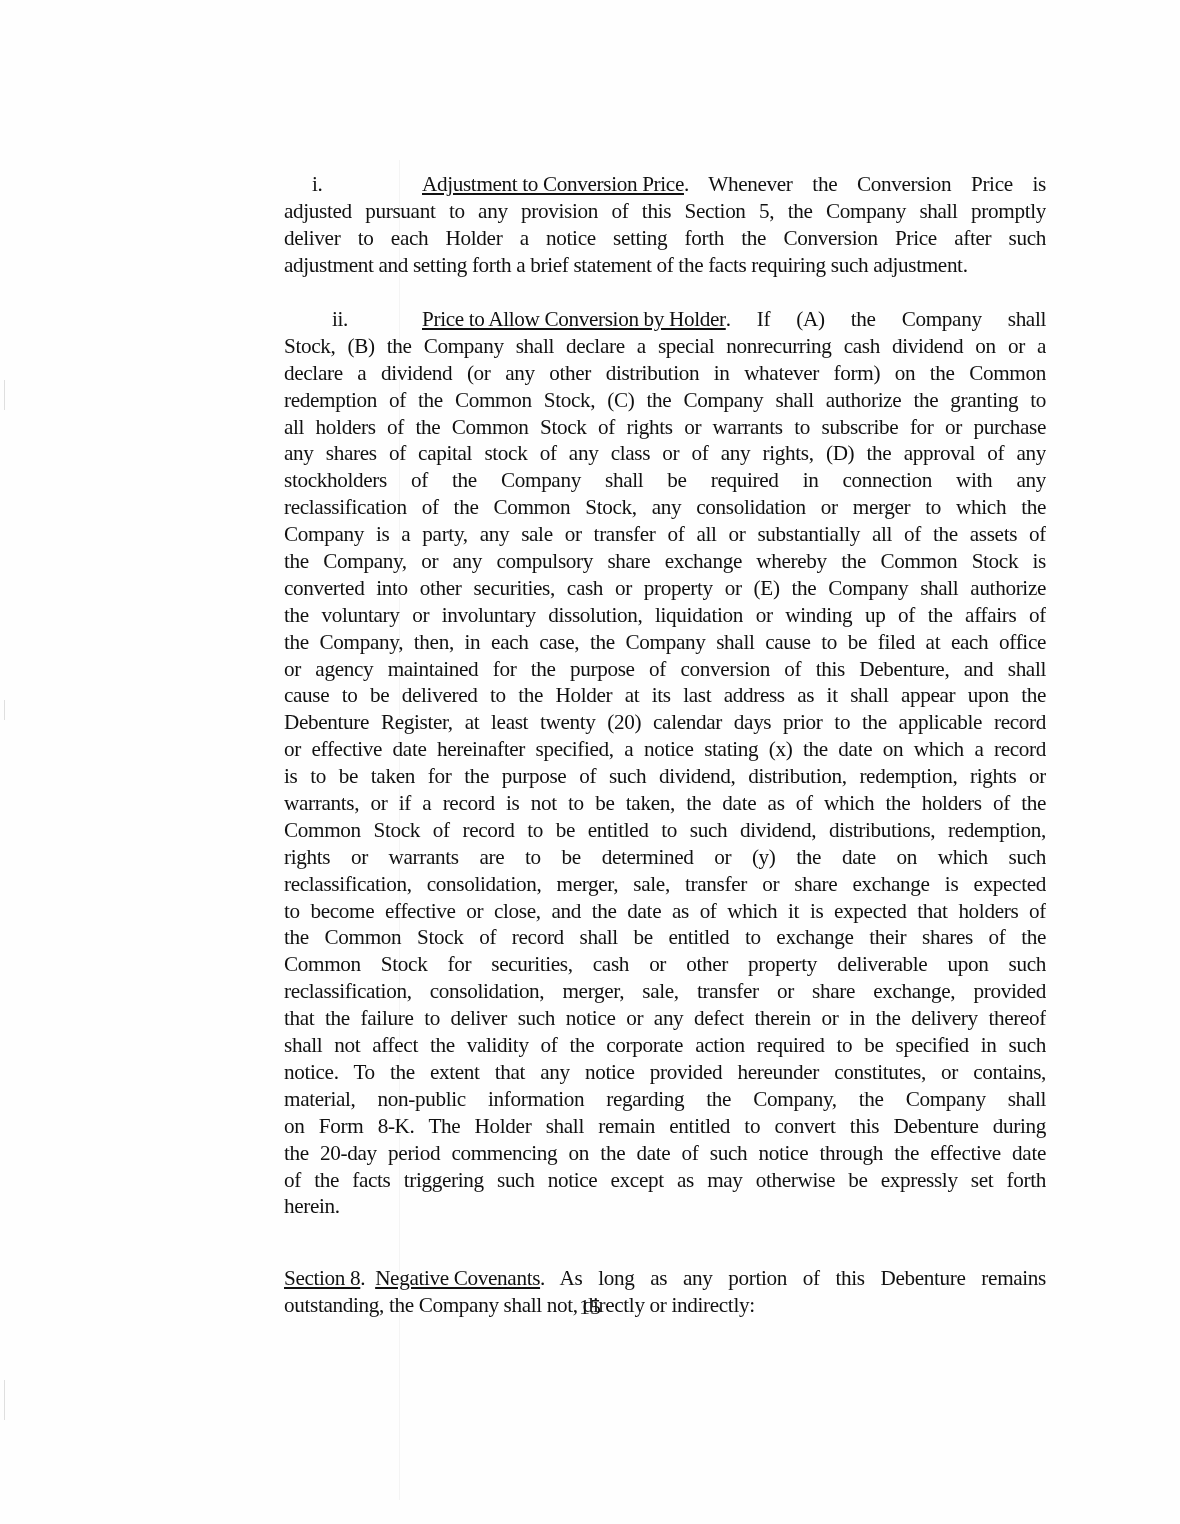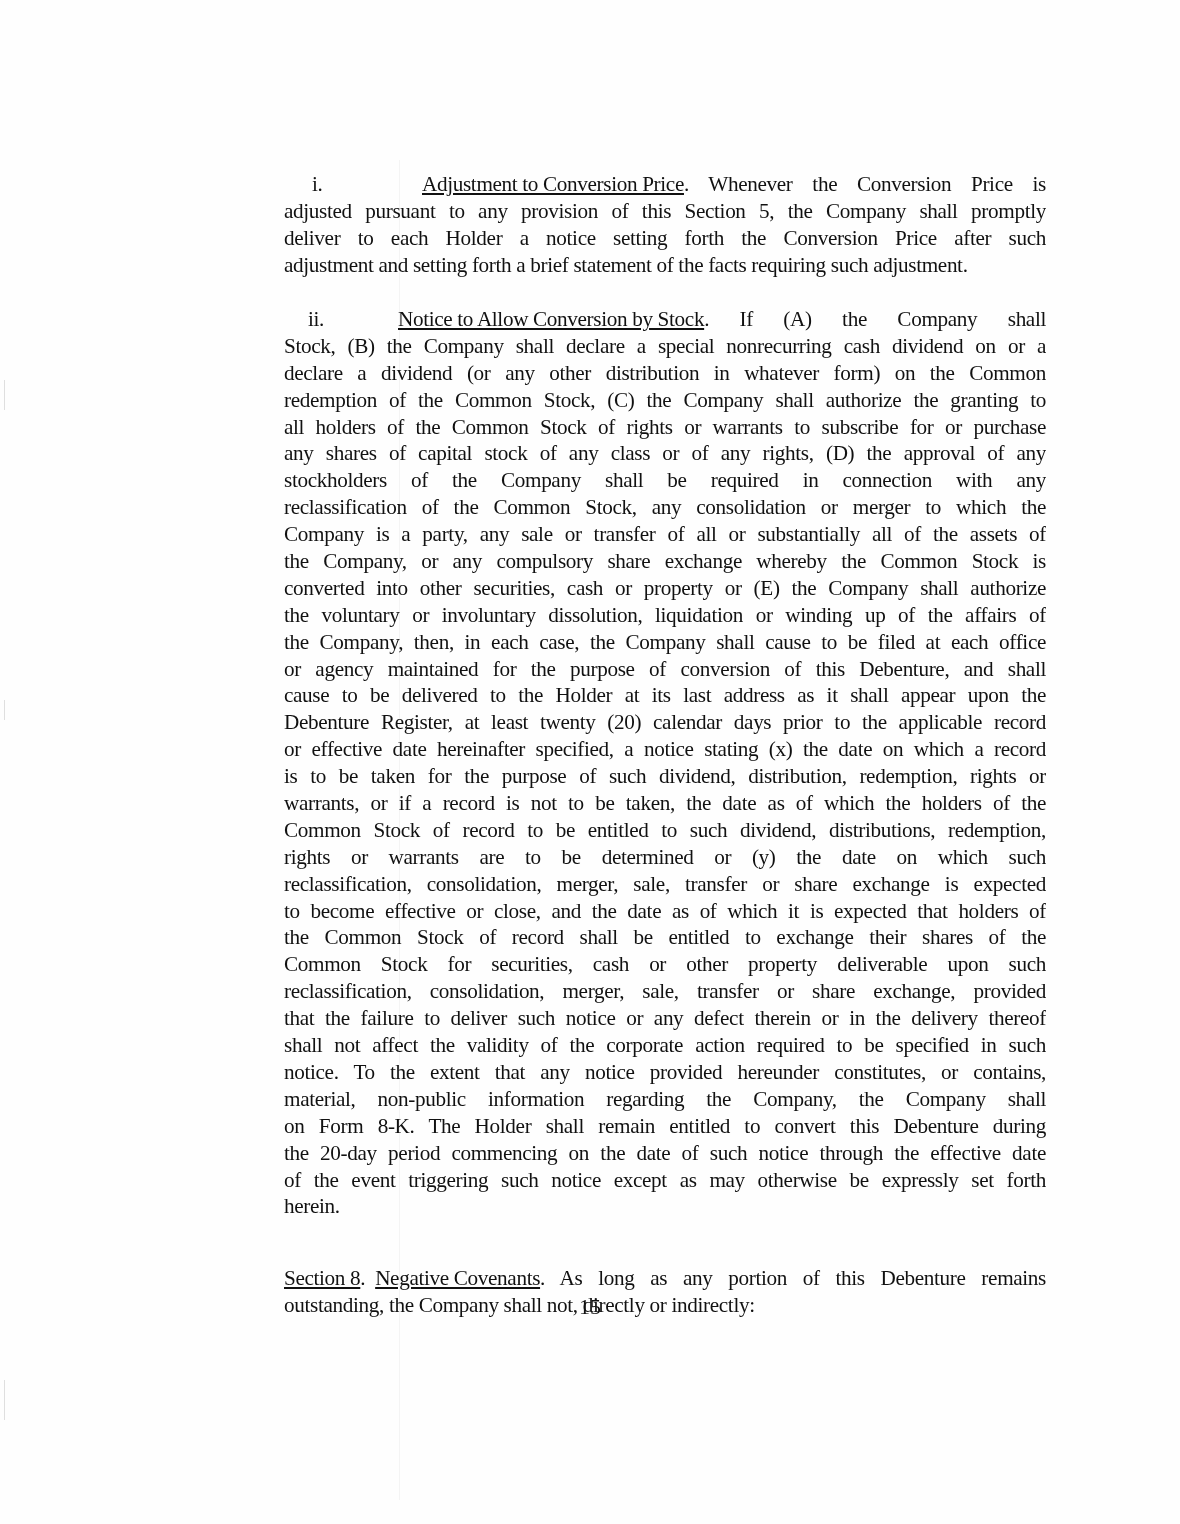--- a/index.html
+++ b/index.html
@@ -31,23 +31,23 @@
       <span class="u">Adjustment to Conversion Price</span>
       <span style="flex:1;text-align:center;">.  Whenever the Conversion Price is</span>
     </div>
     <div class="line">adjusted pursuant to any provision of this Section 5, the Company shall promptly</div>
     <div class="line">deliver to each Holder a notice setting forth the Conversion Price after such</div>
     <div class="line last">adjustment and setting forth a brief statement of the facts requiring such adjustment.</div>
   </div>
 
   <div class="block" style="top:306px;">
     <div class="heading-line line">
-      <span class="num" style="width:52px;margin-left:24px;">ii.</span>
+      <span class="num" style="width:52px;margin-left:48px;">ii.</span>
       <span style="display:inline-block;width:38px;"></span>
-      <span class="u">Notice to Allow Conversion by Stock</span>
+      <span class="u">Price to Allow Conversion by Holder</span>
       <span style="flex:1;text-align:right;">.  If (A) the Company shall</span>
     </div>
     <div class="line">Stock, (B) the Company shall declare a special nonrecurring cash dividend on or a</div>
     <div class="line">declare a dividend (or any other distribution in whatever form) on the Common</div>
     <div class="line">redemption of the Common Stock, (C) the Company shall authorize the granting to</div>
     <div class="line">all holders of the Common Stock of rights or warrants to subscribe for or purchase</div>
     <div class="line">any shares of capital stock of any class or of any rights, (D) the approval of any</div>
     <div class="line">stockholders of the Company shall be required in connection with any</div>
     <div class="line">reclassification of the Common Stock, any consolidation or merger to which the</div>
     <div class="line">Company is a party, any sale or transfer of all or substantially all of the assets of</div>
@@ -67,21 +67,21 @@
     <div class="line">to become effective or close, and the date as of which it is expected that holders of</div>
     <div class="line">the Common Stock of record shall be entitled to exchange their shares of the</div>
     <div class="line">Common Stock for securities, cash or other property deliverable upon such</div>
     <div class="line">reclassification, consolidation, merger, sale, transfer or share exchange, provided</div>
     <div class="line">that the failure to deliver such notice or any defect therein or in the delivery thereof</div>
     <div class="line">shall not affect the validity of the corporate action required to be specified in such</div>
     <div class="line">notice.  To the extent that any notice provided hereunder constitutes, or contains,</div>
     <div class="line">material, non-public information regarding the Company, the Company shall</div>
     <div class="line">on Form 8-K.  The Holder shall remain entitled to convert this Debenture during</div>
     <div class="line">the 20-day period commencing on the date of such notice through the effective date</div>
-    <div class="line">of the event triggering such notice except as may otherwise be expressly set forth</div>
+    <div class="line">of the facts triggering such notice except as may otherwise be expressly set forth</div>
     <div class="line last">herein.</div>
   </div>
 
   <div class="block" style="top:1265px;">
     <div class="heading-line line">
       <span class="u">Section 8</span>
       <span style="white-space:pre;">.  </span>
       <span class="u">Negative Covenants</span>
       <span style="flex:1;text-align:center;">. As long as any portion of this Debenture remains</span>
     </div>

